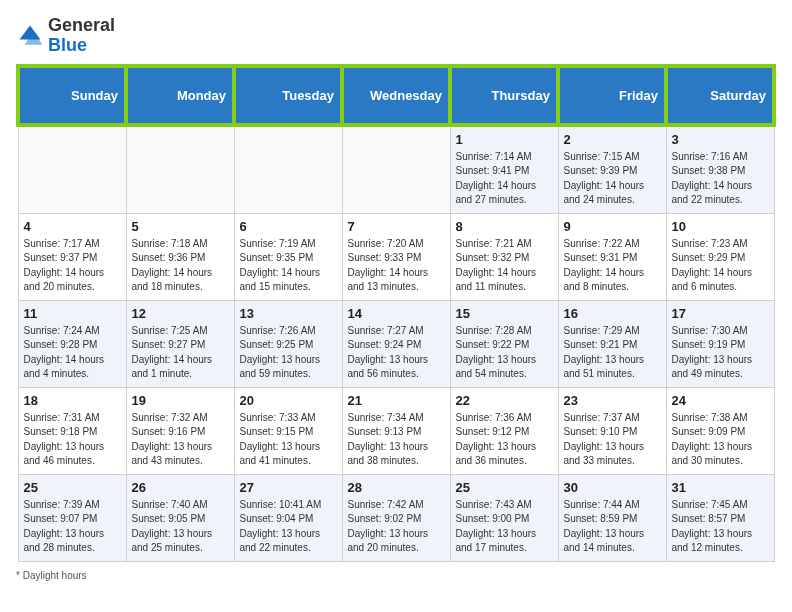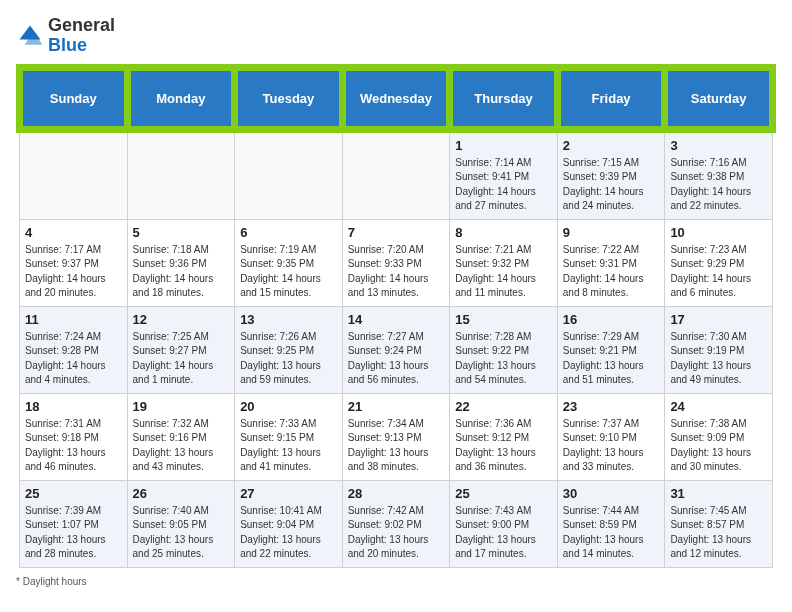--- a/index.html
+++ b/index.html
@@ -47,25 +47,25 @@
       margin-top: 2px;
     }
     .calendar {
       width: 100%;
       border-collapse: collapse;
       margin-top: 8px;
     }
     .calendar th {
       background-color: #2979c4;
       color: #fff;
-      text-align: center;
+      text-align: right;
       padding: 20px 6px;
       font-size: 13px;
       font-weight: bold;
-      border: 7px solid #84cc16;
+      border: 4px solid #84cc16;
     }
     .calendar td {
       border: 1px solid #d0d0d0;
       vertical-align: top;
       padding: 5px 5px;
       font-size: 11px;
       color: #333;
       width: calc(100% / 7);
       height: 80px;
       background: #fff;
@@ -305,21 +305,21 @@
           <div class="day-info">Sunrise: 7:38 AM
 Sunset: 9:09 PM
 Daylight: 13 hours
 and 30 minutes.</div>
         </td>
       </tr>
       <tr>
         <td>
           <div class="day-number">25</div>
           <div class="day-info">Sunrise: 7:39 AM
-Sunset: 1:07 PM
+Sunset: 9:07 PM
 Daylight: 13 hours
 and 28 minutes.</div>
         </td>
         <td>
           <div class="day-number">26</div>
           <div class="day-info">Sunrise: 7:40 AM
 Sunset: 9:05 PM
 Daylight: 13 hours
 and 25 minutes.</div>
         </td>

